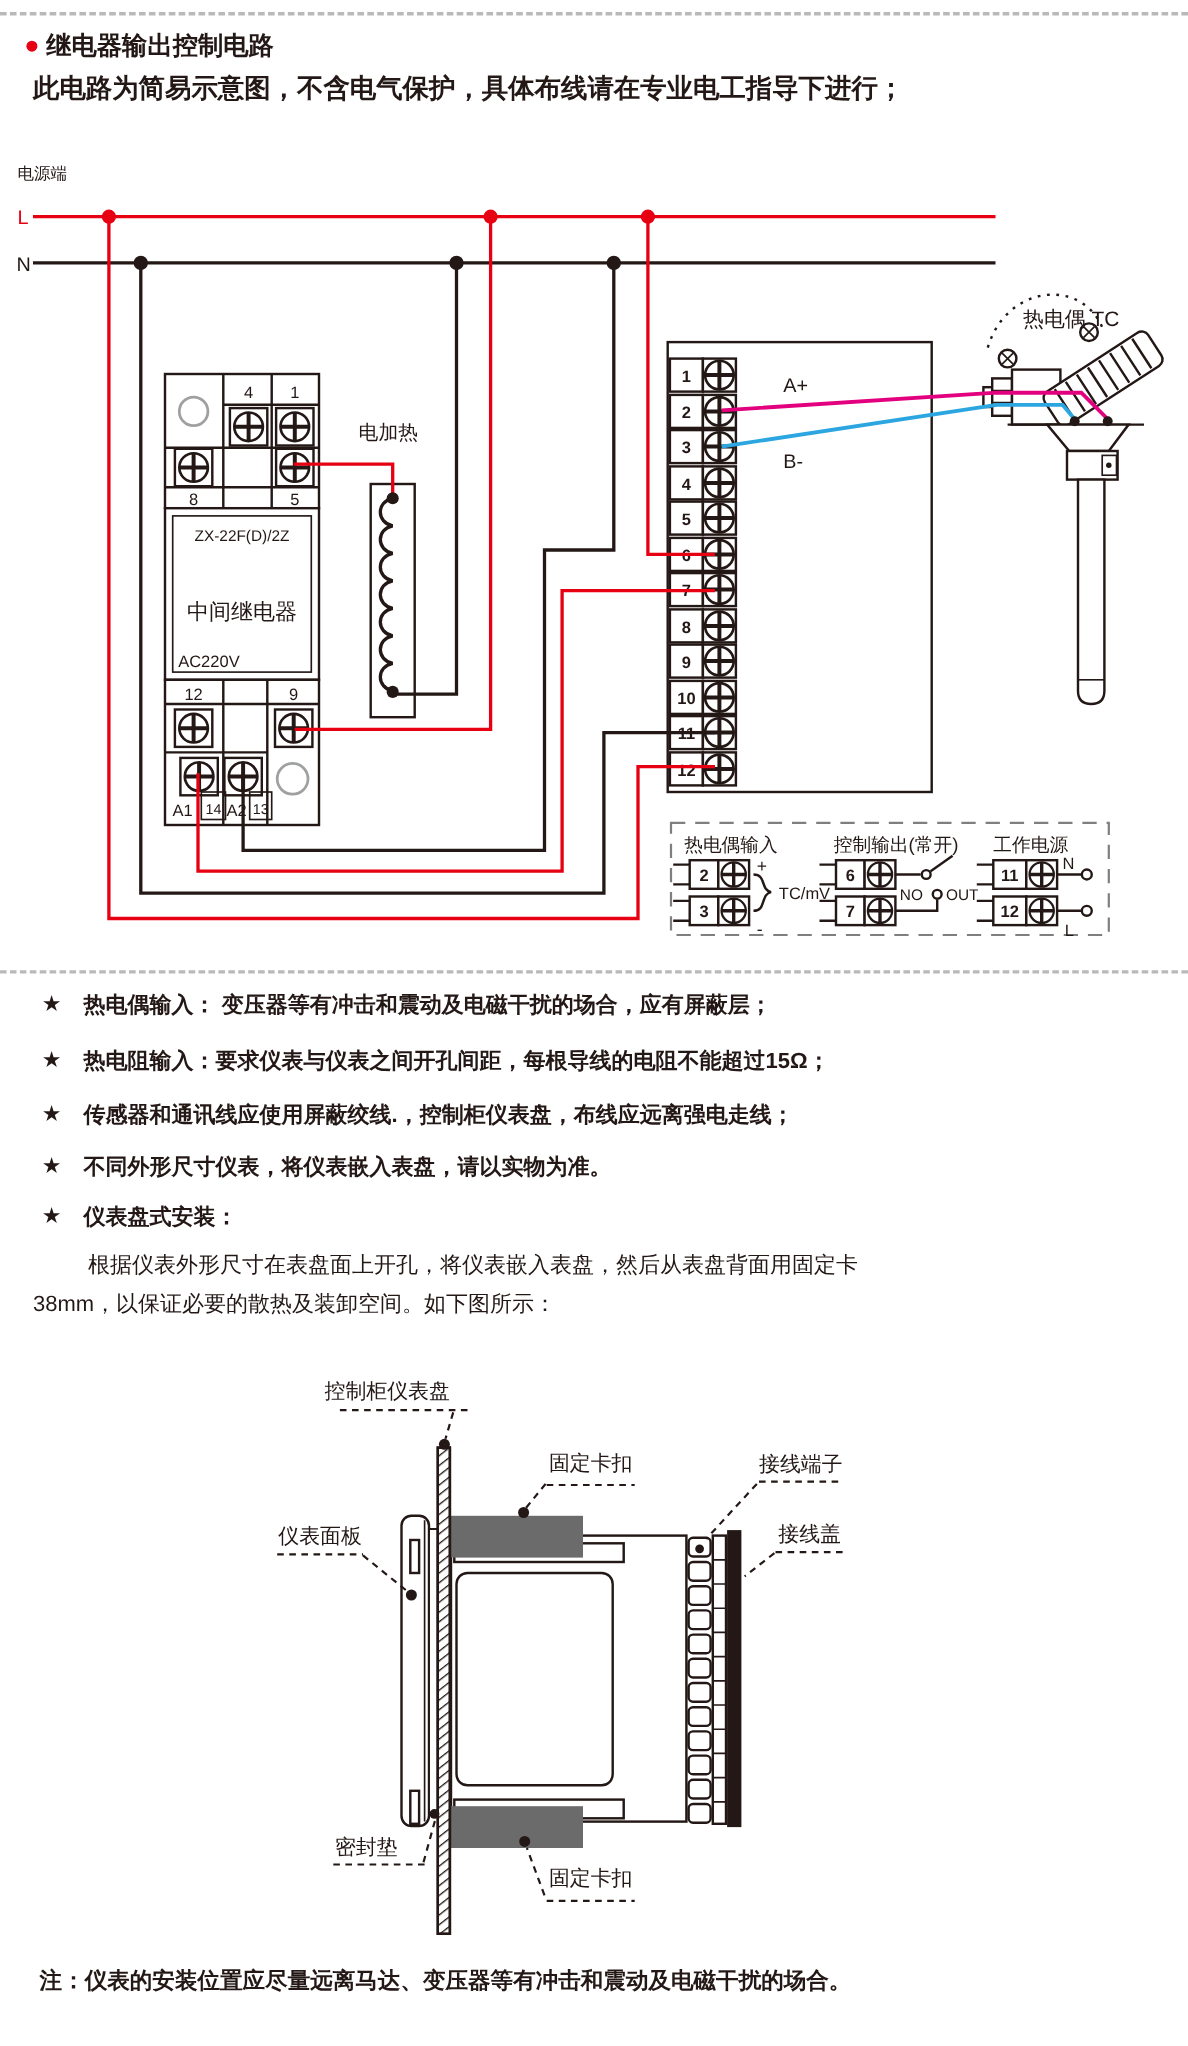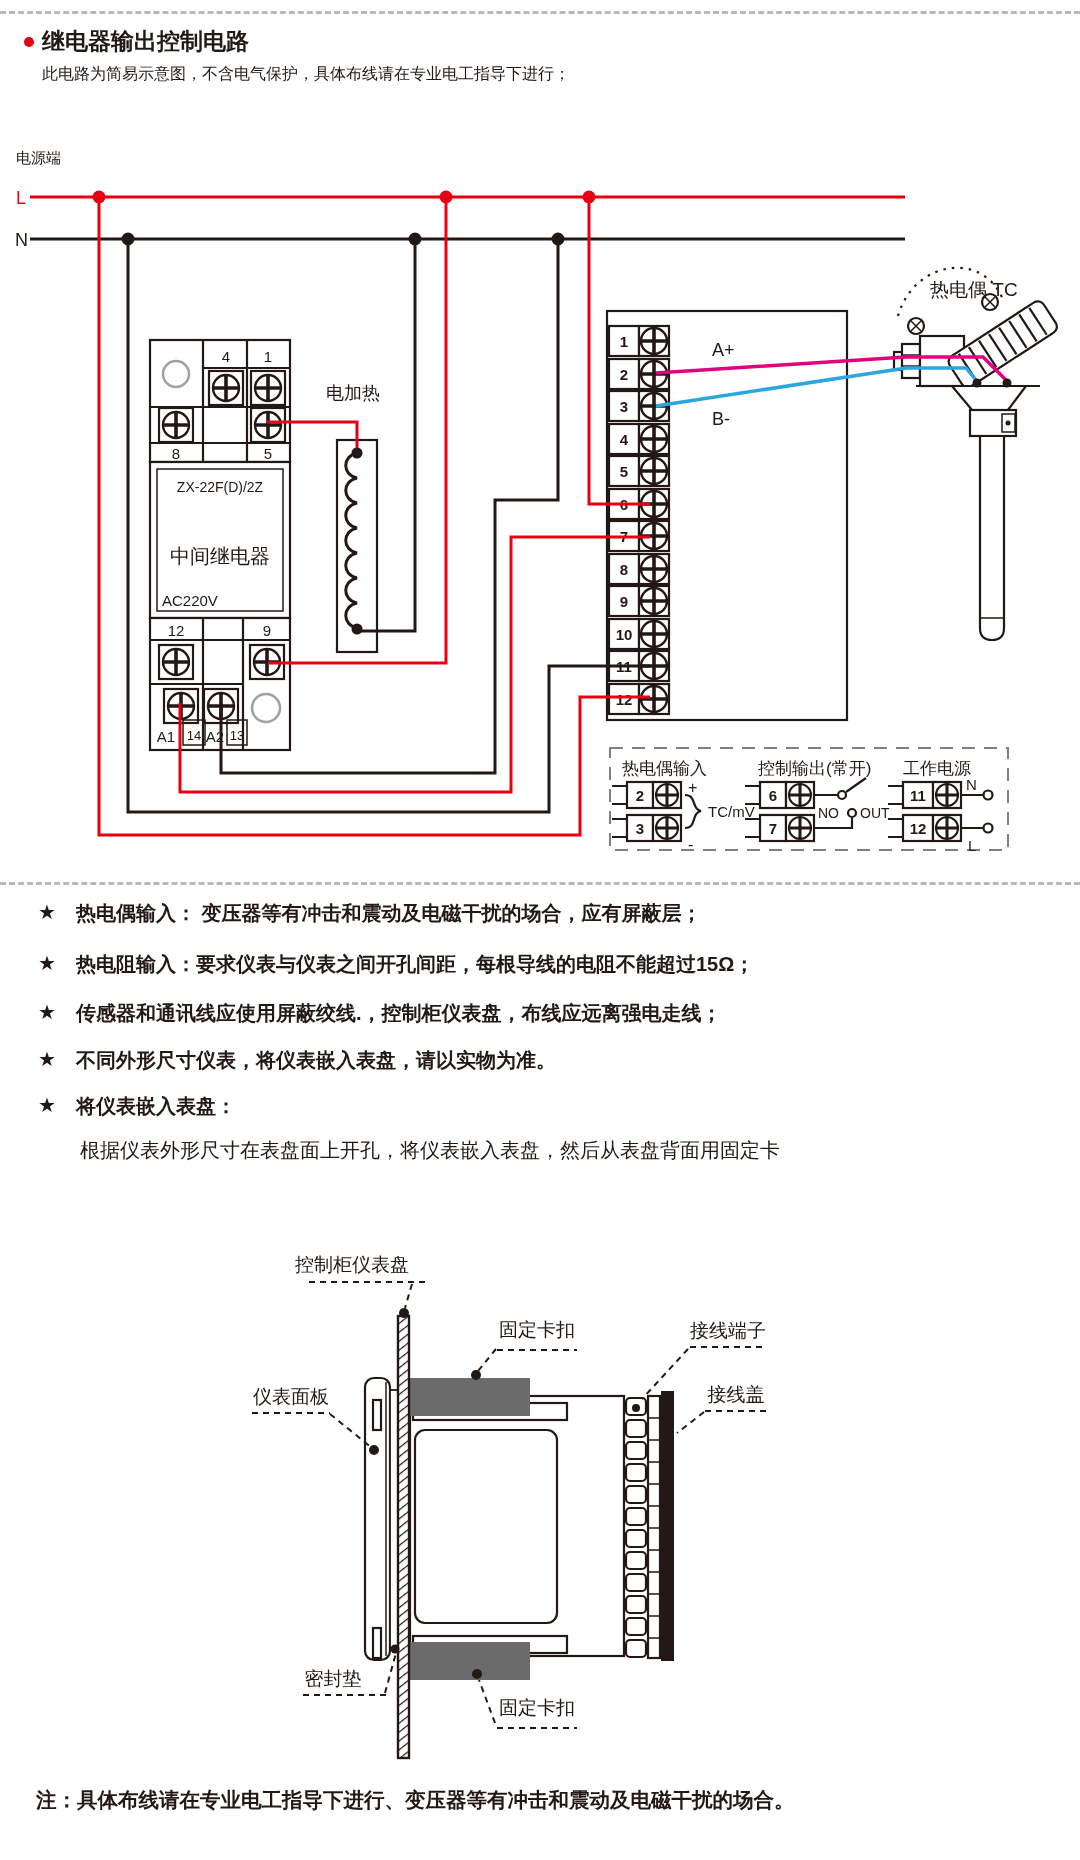--- a/index.html
+++ b/index.html
@@ -1,21 +1,21 @@
 <!DOCTYPE html>
 <html><head>
 <meta charset="utf-8">
 <style>
   html,body{margin:0;padding:0;}
   body{width:1080px;height:1860px;position:relative;background:#fff;
        font-family:"Liberation Sans","DejaVu Sans",sans-serif;color:#231815;}
   .dashline{position:absolute;left:0;width:1080px;border-top:3px dashed #b9b9b9;}
   .hdr-title{position:absolute;left:42px;top:26px;font-size:23px;font-weight:bold;}
   .bullet{position:absolute;left:24px;top:37px;width:10px;height:10px;border-radius:50%;background:#e60012;}
-  .subtitle{position:absolute;left:42px;top:64px;font-size:16px;font-weight:normal;width:1000px;}
+  .subtitle{position:absolute;left:30px;top:64px;font-size:24px;font-weight:bold;width:1000px;}
   .note{position:absolute;left:38px;font-size:20px;font-weight:bold;display:flex;}
   .note .star{width:38px;flex:0 0 38px;}
   .para{position:absolute;left:30px;top:1132px;width:1030px;font-size:20px;font-weight:normal;line-height:36px;}
   .para .ln1{padding-left:50px;}
   .footnote{position:absolute;left:36px;top:1786px;font-size:20.5px;font-weight:bold;width:1030px;}
   svg{position:absolute;left:0;top:0;}
   svg text{font-family:"Liberation Sans","DejaVu Sans",sans-serif;fill:#231815;}
   .lbl{font-size:17px;text-anchor:middle;}
   .lbl19{font-size:19px;text-anchor:middle;}
   .lbl-s{font-size:15px;text-anchor:start;}
@@ -389,20 +389,21 @@
 <div class="note" style="top:1000px;">
   <span class="star">★</span>
   <span>传感器和通讯线应使用屏蔽绞线.，控制柜仪表盘，布线应远离强电走线；</span>
 </div>
 <div class="note" style="top:1047px;">
   <span class="star">★</span>
   <span>不同外形尺寸仪表，将仪表嵌入表盘，请以实物为准。</span>
 </div>
 <div class="note" style="top:1093px;">
   <span class="star">★</span>
-  <span>将仪表嵌入表盘：</span>
+  <span>仪表盘式安装：</span>
 </div>
 
 <div class="para">
   <div class="ln1">根据仪表外形尺寸在表盘面上开孔，将仪表嵌入表盘，然后从表盘背面用固定卡</div>
-</div>
-
-<div class="footnote">注：具体布线请在专业电工指导下进行、变压器等有冲击和震动及电磁干扰的场合。</div>
+  <div>38mm，以保证必要的散热及装卸空间。如下图所示：</div>
+</div>
+
+<div class="footnote">注：仪表的安装位置应尽量远离马达、变压器等有冲击和震动及电磁干扰的场合。</div>
 
 </body></html>

